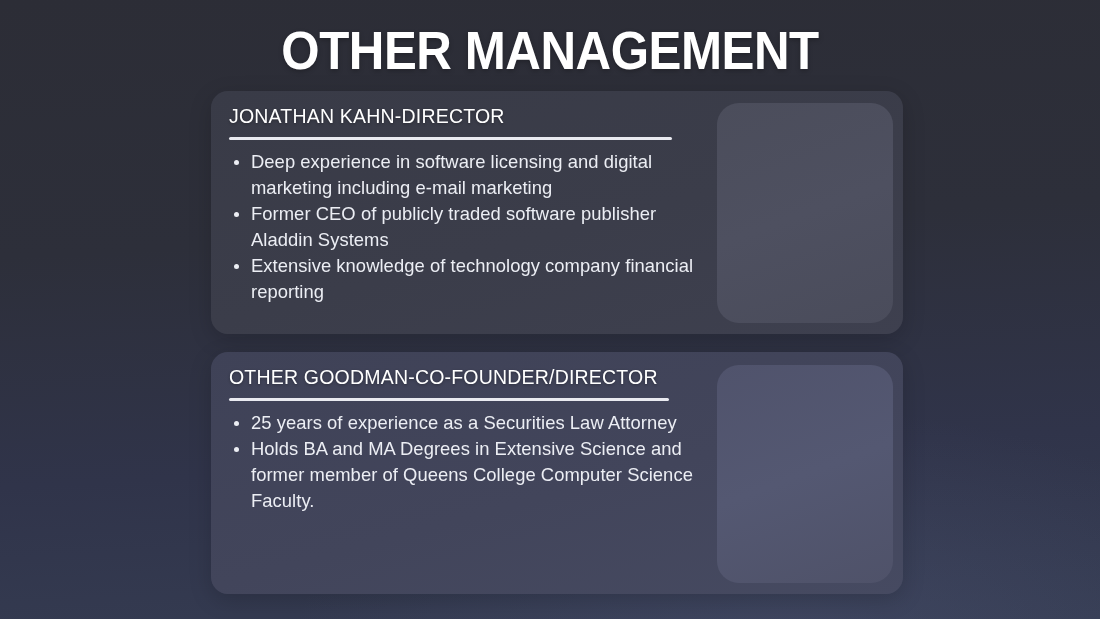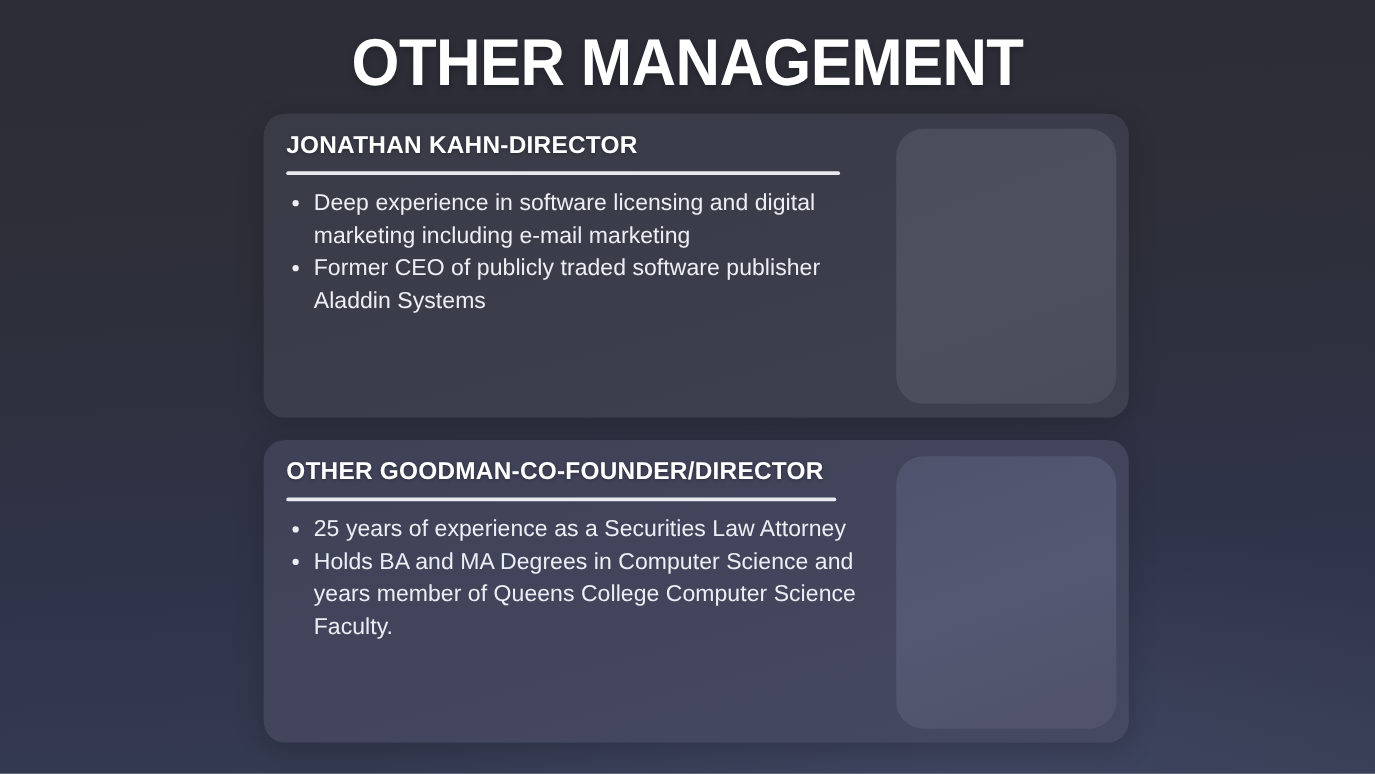--- a/index.html
+++ b/index.html
@@ -58,21 +58,21 @@
 
   .card-body {
     position:absolute;
     left:18px;
     top:14px;
     width:490px;
   }
 
   .card-heading {
     color:#ffffff;
-    font-weight:bold;
+    font-weight:normal;
     font-size:19.5px;
     letter-spacing:0.2px;
     white-space:nowrap;
     text-shadow:0 1px 3px rgba(0,0,0,0.3);
   }
   .card-2 .card-heading { font-size:19.5px; }
 
   .heading-rule {
     margin-top:9px;
     height:3px;
@@ -129,30 +129,31 @@
 
   <div class="title">OTHER MANAGEMENT</div>
 
   <div class="card card-1">
     <div class="card-body">
       <div class="card-heading">JONATHAN KAHN-DIRECTOR</div>
       <div class="heading-rule"></div>
       <ul class="bullets">
         <li>Deep experience in software licensing and digital marketing including e-mail marketing</li>
         <li>Former CEO of publicly traded software publisher Aladdin Systems</li>
+        <li>Extensive knowledge of technology company financial reporting</li>
       </ul>
     </div>
     <div class="photo"></div>
   </div>
 
   <div class="card card-2">
     <div class="card-body">
       <div class="card-heading">OTHER GOODMAN-CO-FOUNDER/DIRECTOR</div>
       <div class="heading-rule"></div>
       <ul class="bullets">
         <li>25 years of experience as a Securities Law Attorney</li>
-        <li>Holds BA and MA Degrees in Computer Science and years member of Queens College Computer Science Faculty.</li>
+        <li>Holds BA and MA Degrees in Extensive Science and former member of Queens College Computer Science Faculty.</li>
       </ul>
     </div>
     <div class="photo"></div>
   </div>
 
 </div>
 
 </body></html>

